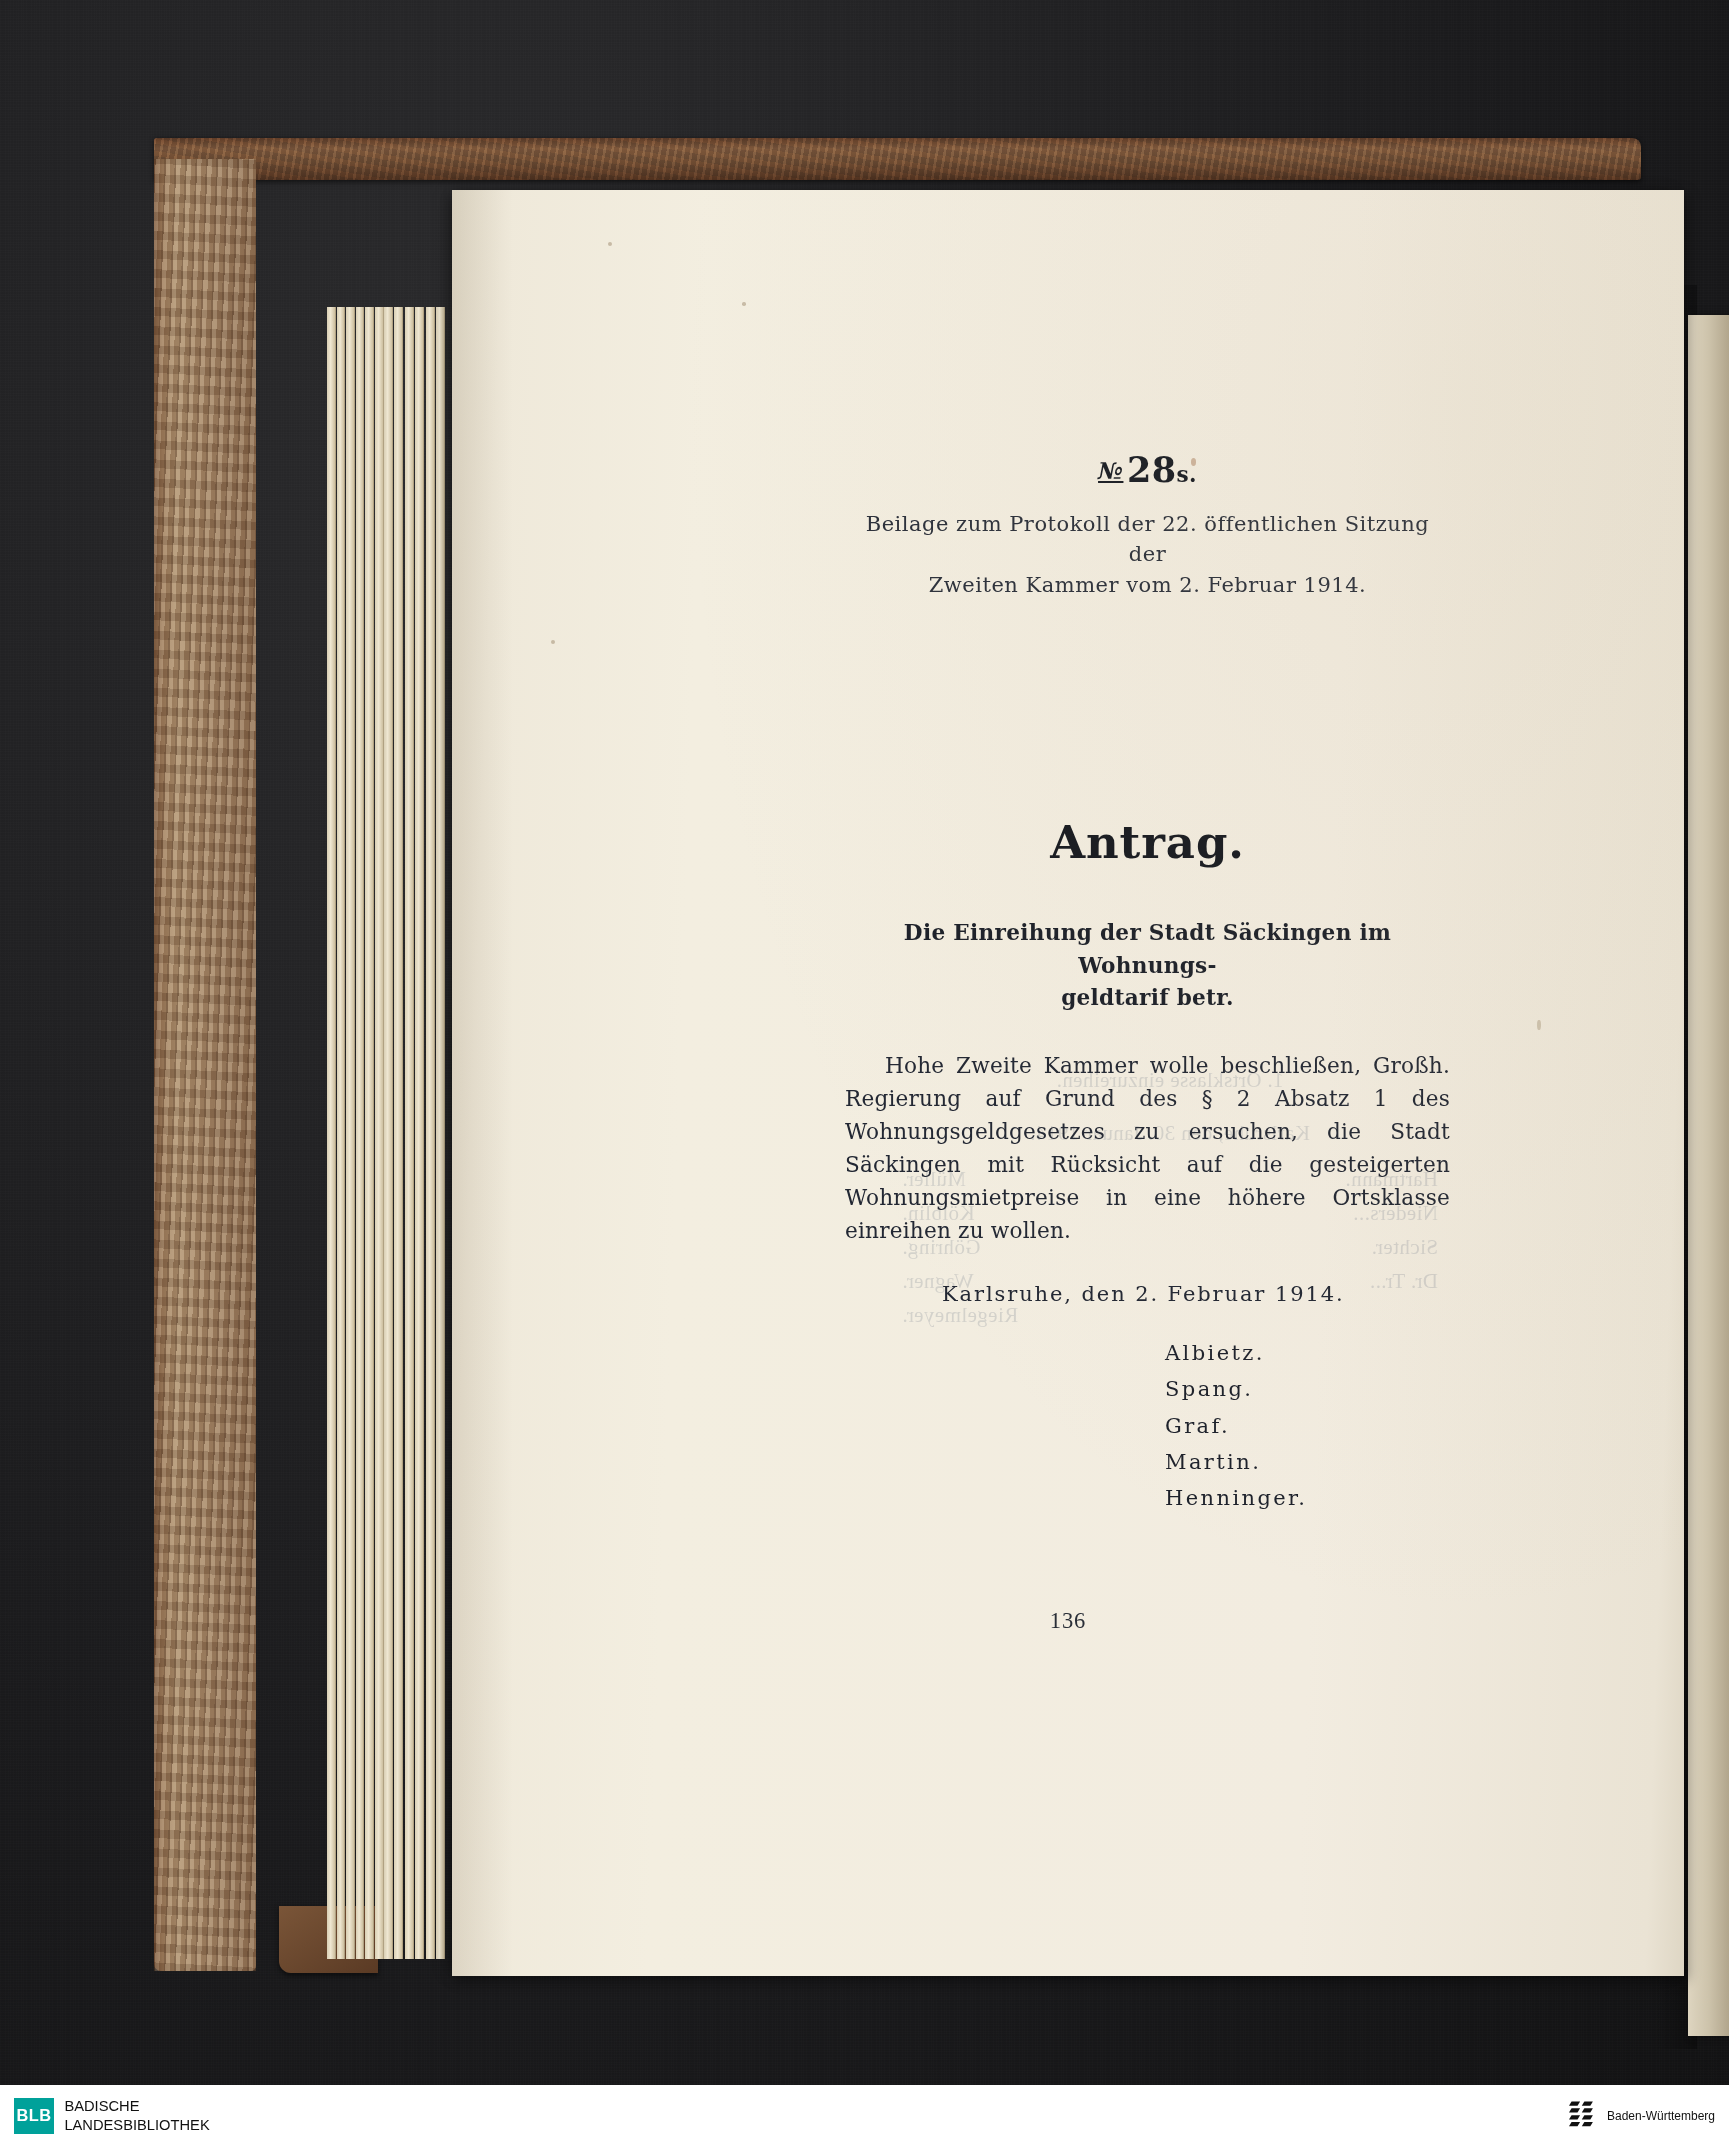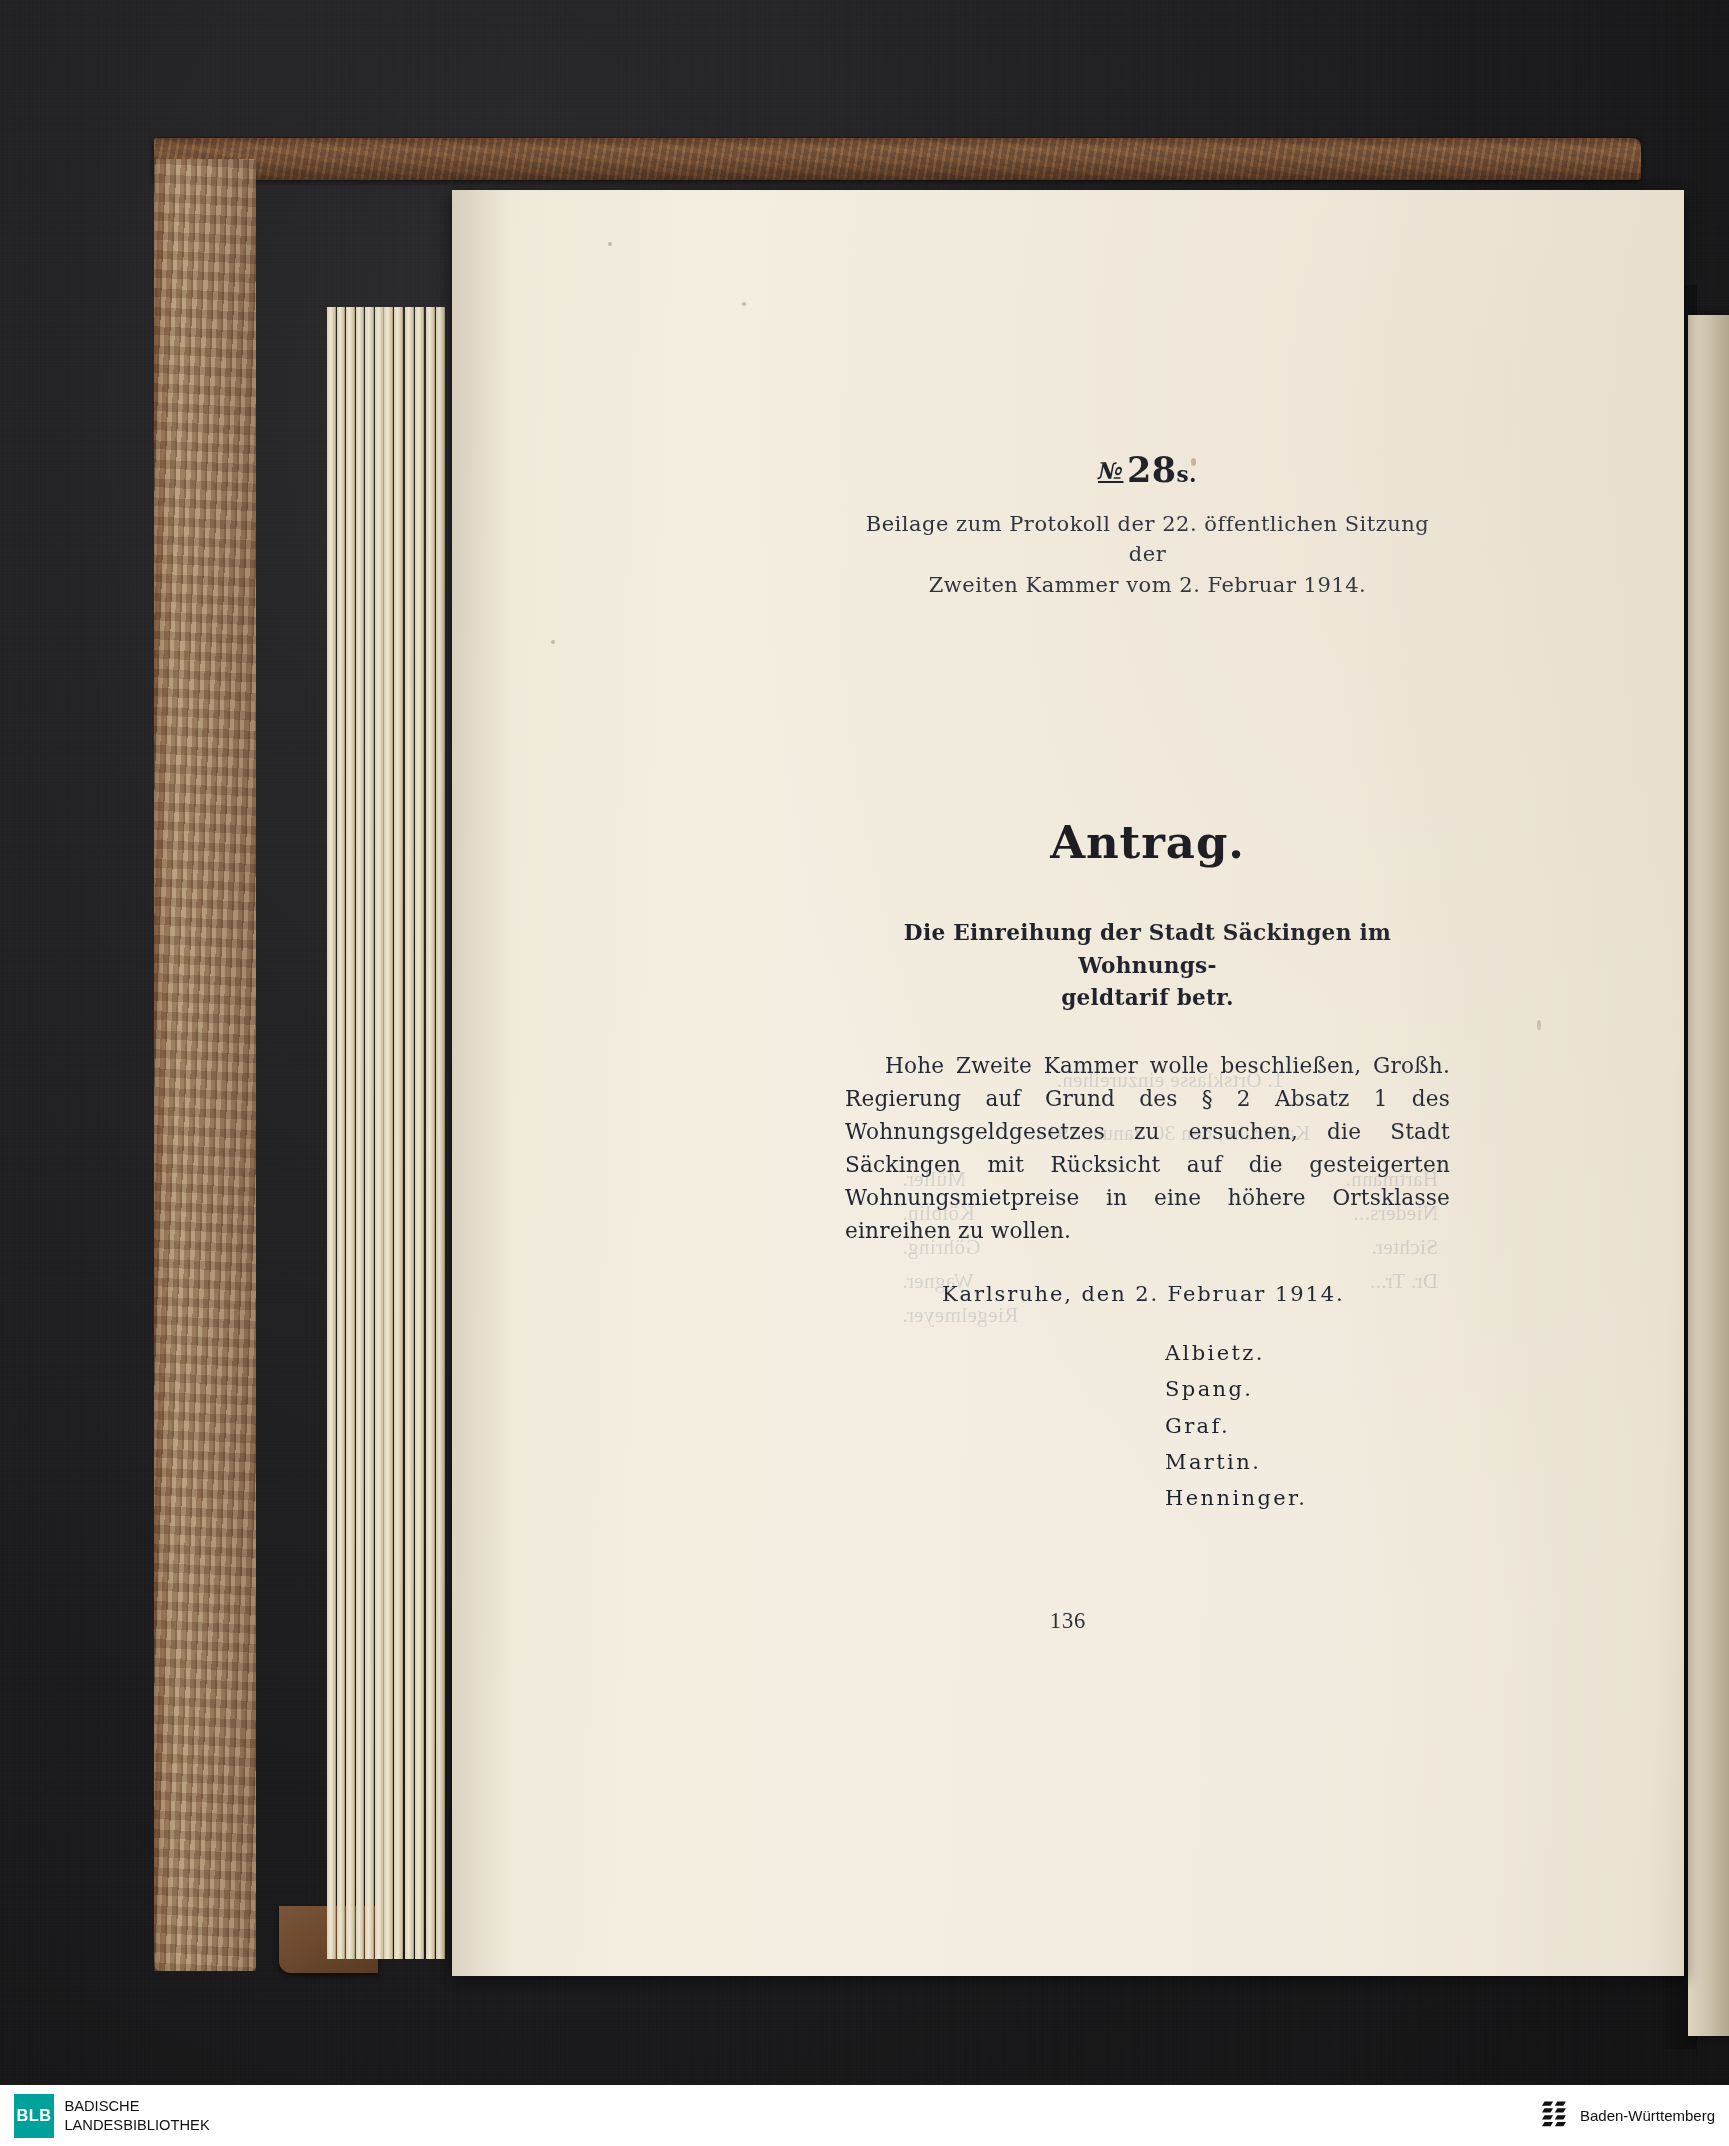--- a/index.html
+++ b/index.html
@@ -294,21 +294,21 @@
     padding: 0 14px;
     box-sizing: border-box;
   }
   #blb-logo-group {
     display: flex;
     align-items: center;
     gap: 10.4px;
   }
   #blb-mark {
     width: 40px;
-    height: 44px;
+    height: 36px;
     background: #00a19a;
     color: #ffffff;
     font-family: "Liberation Sans", sans-serif;
     font-weight: bold;
     font-size: 16.4px;
     display: flex;
     align-items: center;
     justify-content: center;
     letter-spacing: 0.4px;
   }
@@ -324,21 +324,21 @@
     align-items: center;
     gap: 8.6px;
   }
   #bw-crest {
     width: 29px;
     height: 40px;
     position: relative;
   }
   #bw-label {
     font-family: "Liberation Sans", sans-serif;
-    font-size: 15px;
+    font-size: 12px;
     color: #111;
   }
 </style>
 </head>
 <body>
 
 <div id="scan-background"></div>
 
 <div id="book">
 

